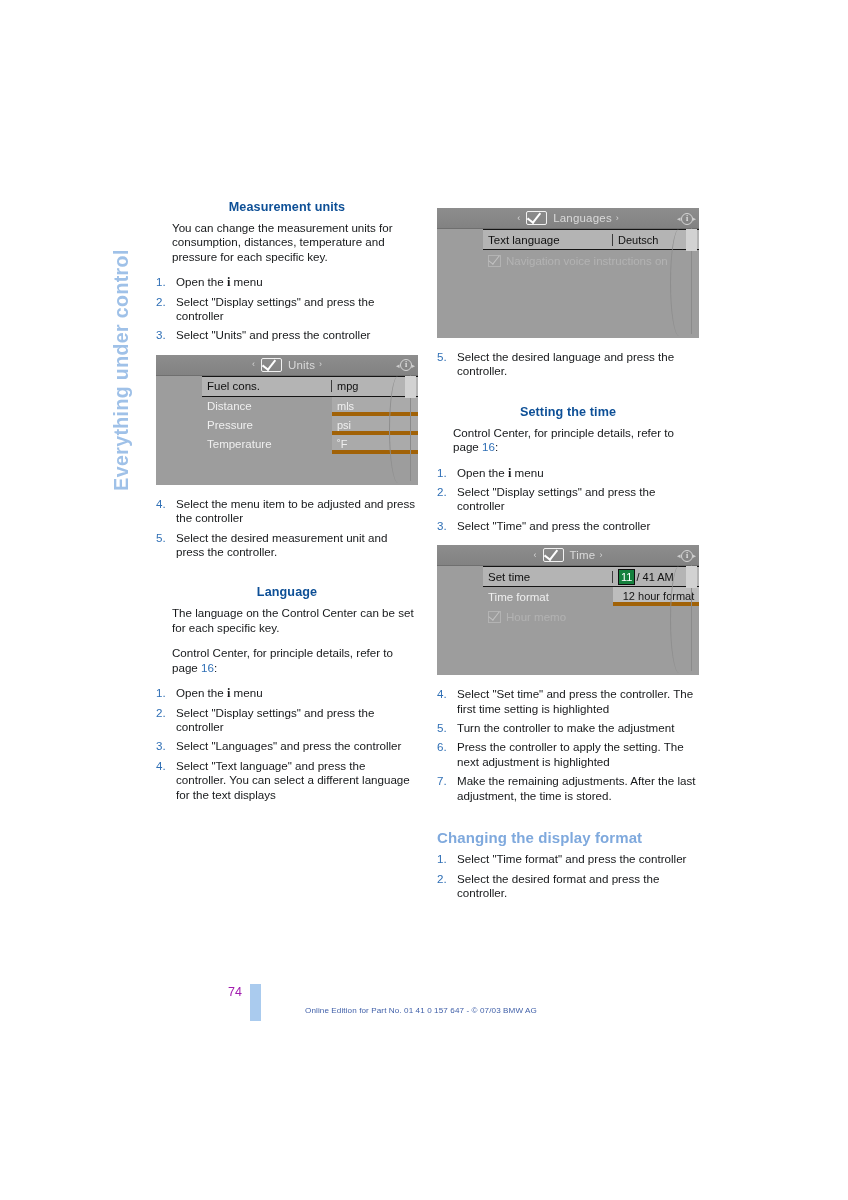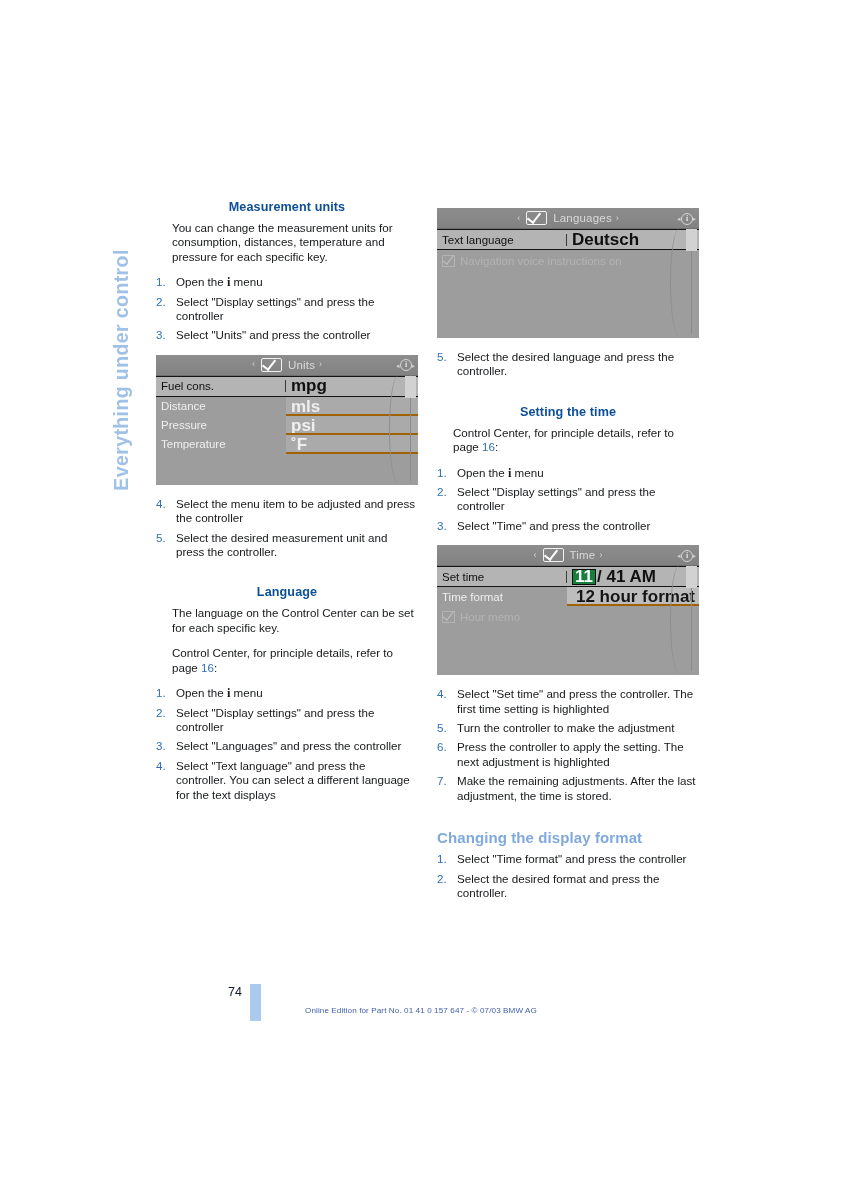--- a/index.html
+++ b/index.html
@@ -182,63 +182,62 @@
   .info-icon .cl, .info-icon .cr {
     position: absolute;
     top: 5px;
     font-size: 7px;
     color: #cfcfcf;
     line-height: 1;
   }
   .info-icon .cl { left: -2px; }
   .info-icon .cr { right: -2px; }
 
-  .idrive .rows { position: relative; }
+  .idrive .rows { position: relative; padding-left: 46px; }
   .idrive .row {
     display: flex;
     height: 19px;
     align-items: center;
     box-sizing: border-box;
   }
   .idrive .row .lbl {
     width: 130px;
     padding-left: 5px;
     font-size: 11.5px;
     box-sizing: border-box;
     white-space: nowrap;
     overflow: hidden;
   }
   .idrive .row .val {
     flex: 1;
     padding-left: 5px;
-    font-size: 17px;
+    font-size: 11px;
     box-sizing: border-box;
     white-space: nowrap;
     overflow: hidden;
-    font-weight: bold;
   }
   
   .idrive .row.sel {
     background: #b4b4b4;
     border-top: 1.6px solid #141414;
     border-bottom: 1.6px solid #141414;
     height: 21px;
   }
   .idrive .row.sel .lbl {
     color: #101010;
     border-right: 1.3px solid #3a3a3a;
   }
   .idrive .row.sel .val { color: #101010; }
 
   
   .idrive .row.norm .lbl { color: #efefef; }
   .idrive .row.norm .val {
     color: #efefef;
     background: #aaaaaa;
-    border-bottom: 2px solid #a16207;
+    border-bottom: 4px solid #a16207;
     height: 19px;
     line-height: 19px;
   }
   
   .idrive .row.norm .val.hl {
     background: #bdbdbd;
     color: #151515;
     text-align: center;
   }
 
@@ -309,21 +308,21 @@
     border-radius: 60% 0 0 60% / 50% 0 0 50%;
     pointer-events: none;
   }
 
   
   .page-num {
     position: absolute;
     left: 228px;
     top: 985px;
     font-size: 12.5px;
-    color: #0f172a;
+    color: #a21caf;
   }
   .page-bar {
     position: absolute;
     left: 250px;
     top: 984px;
     width: 11px;
     height: 37px;
     background: #aacbee;
   }
   .footer-note {

